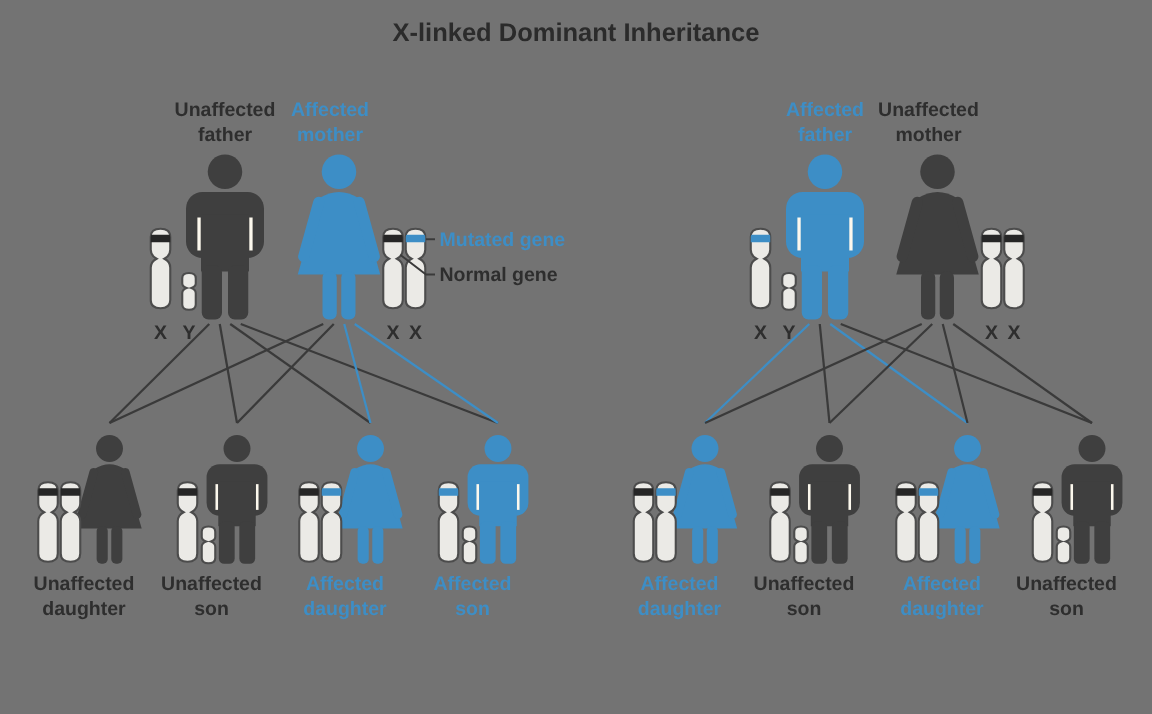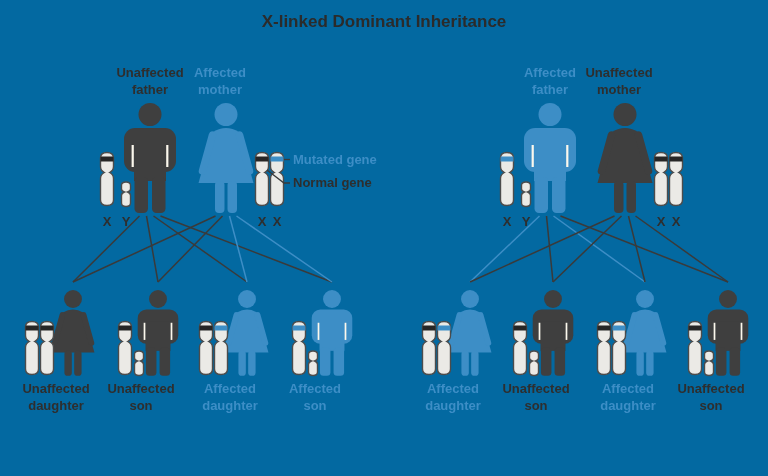--- a/index.html
+++ b/index.html
@@ -1,20 +1,20 @@
 <!DOCTYPE html>
 <html><head>
 <meta charset="utf-8">
 <style>
   html, body { margin: 0; padding: 0; }
   .canvas {
     position: relative;
     width: 768px;
     height: 476px;
-    background: #0369a1;
+    background: #737373;
     overflow: hidden;
     font-family: "Liberation Sans", sans-serif;
   }
   svg { position: absolute; inset: 0; display: block; }
   svg text {
     font-family: "Liberation Sans", "DejaVu Sans", sans-serif;
   }
 </style>
 </head>
 <body>

